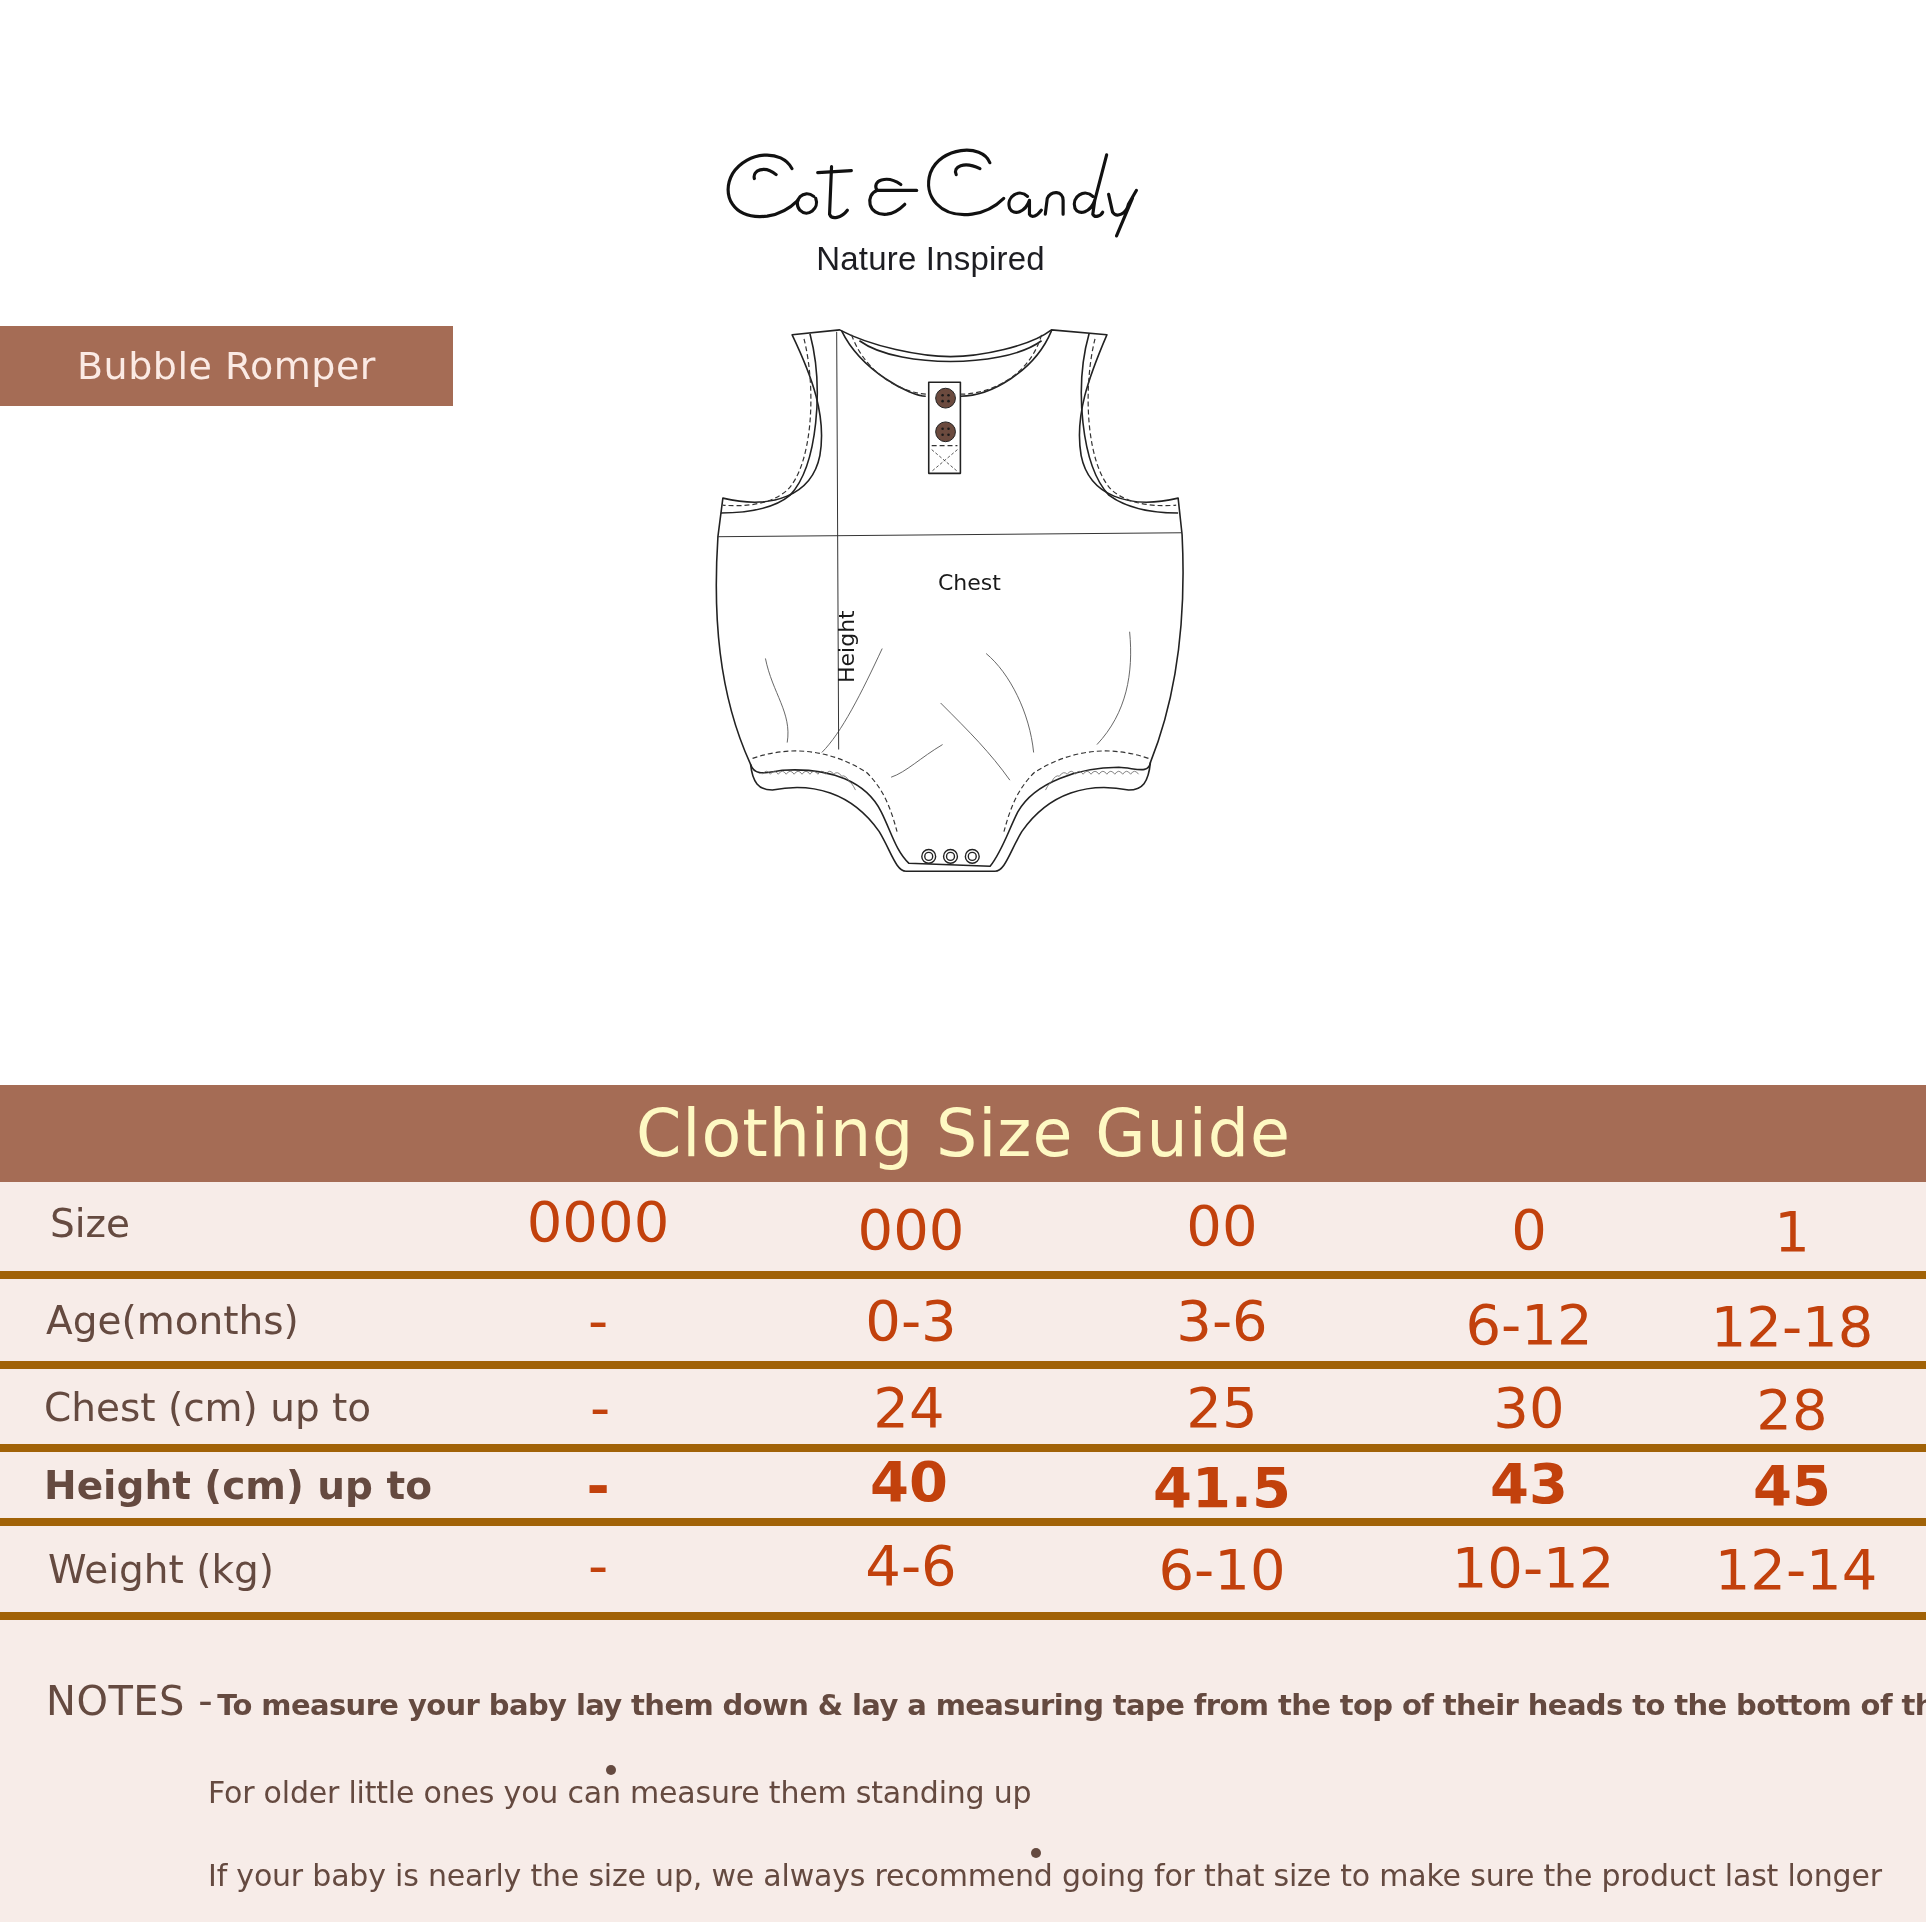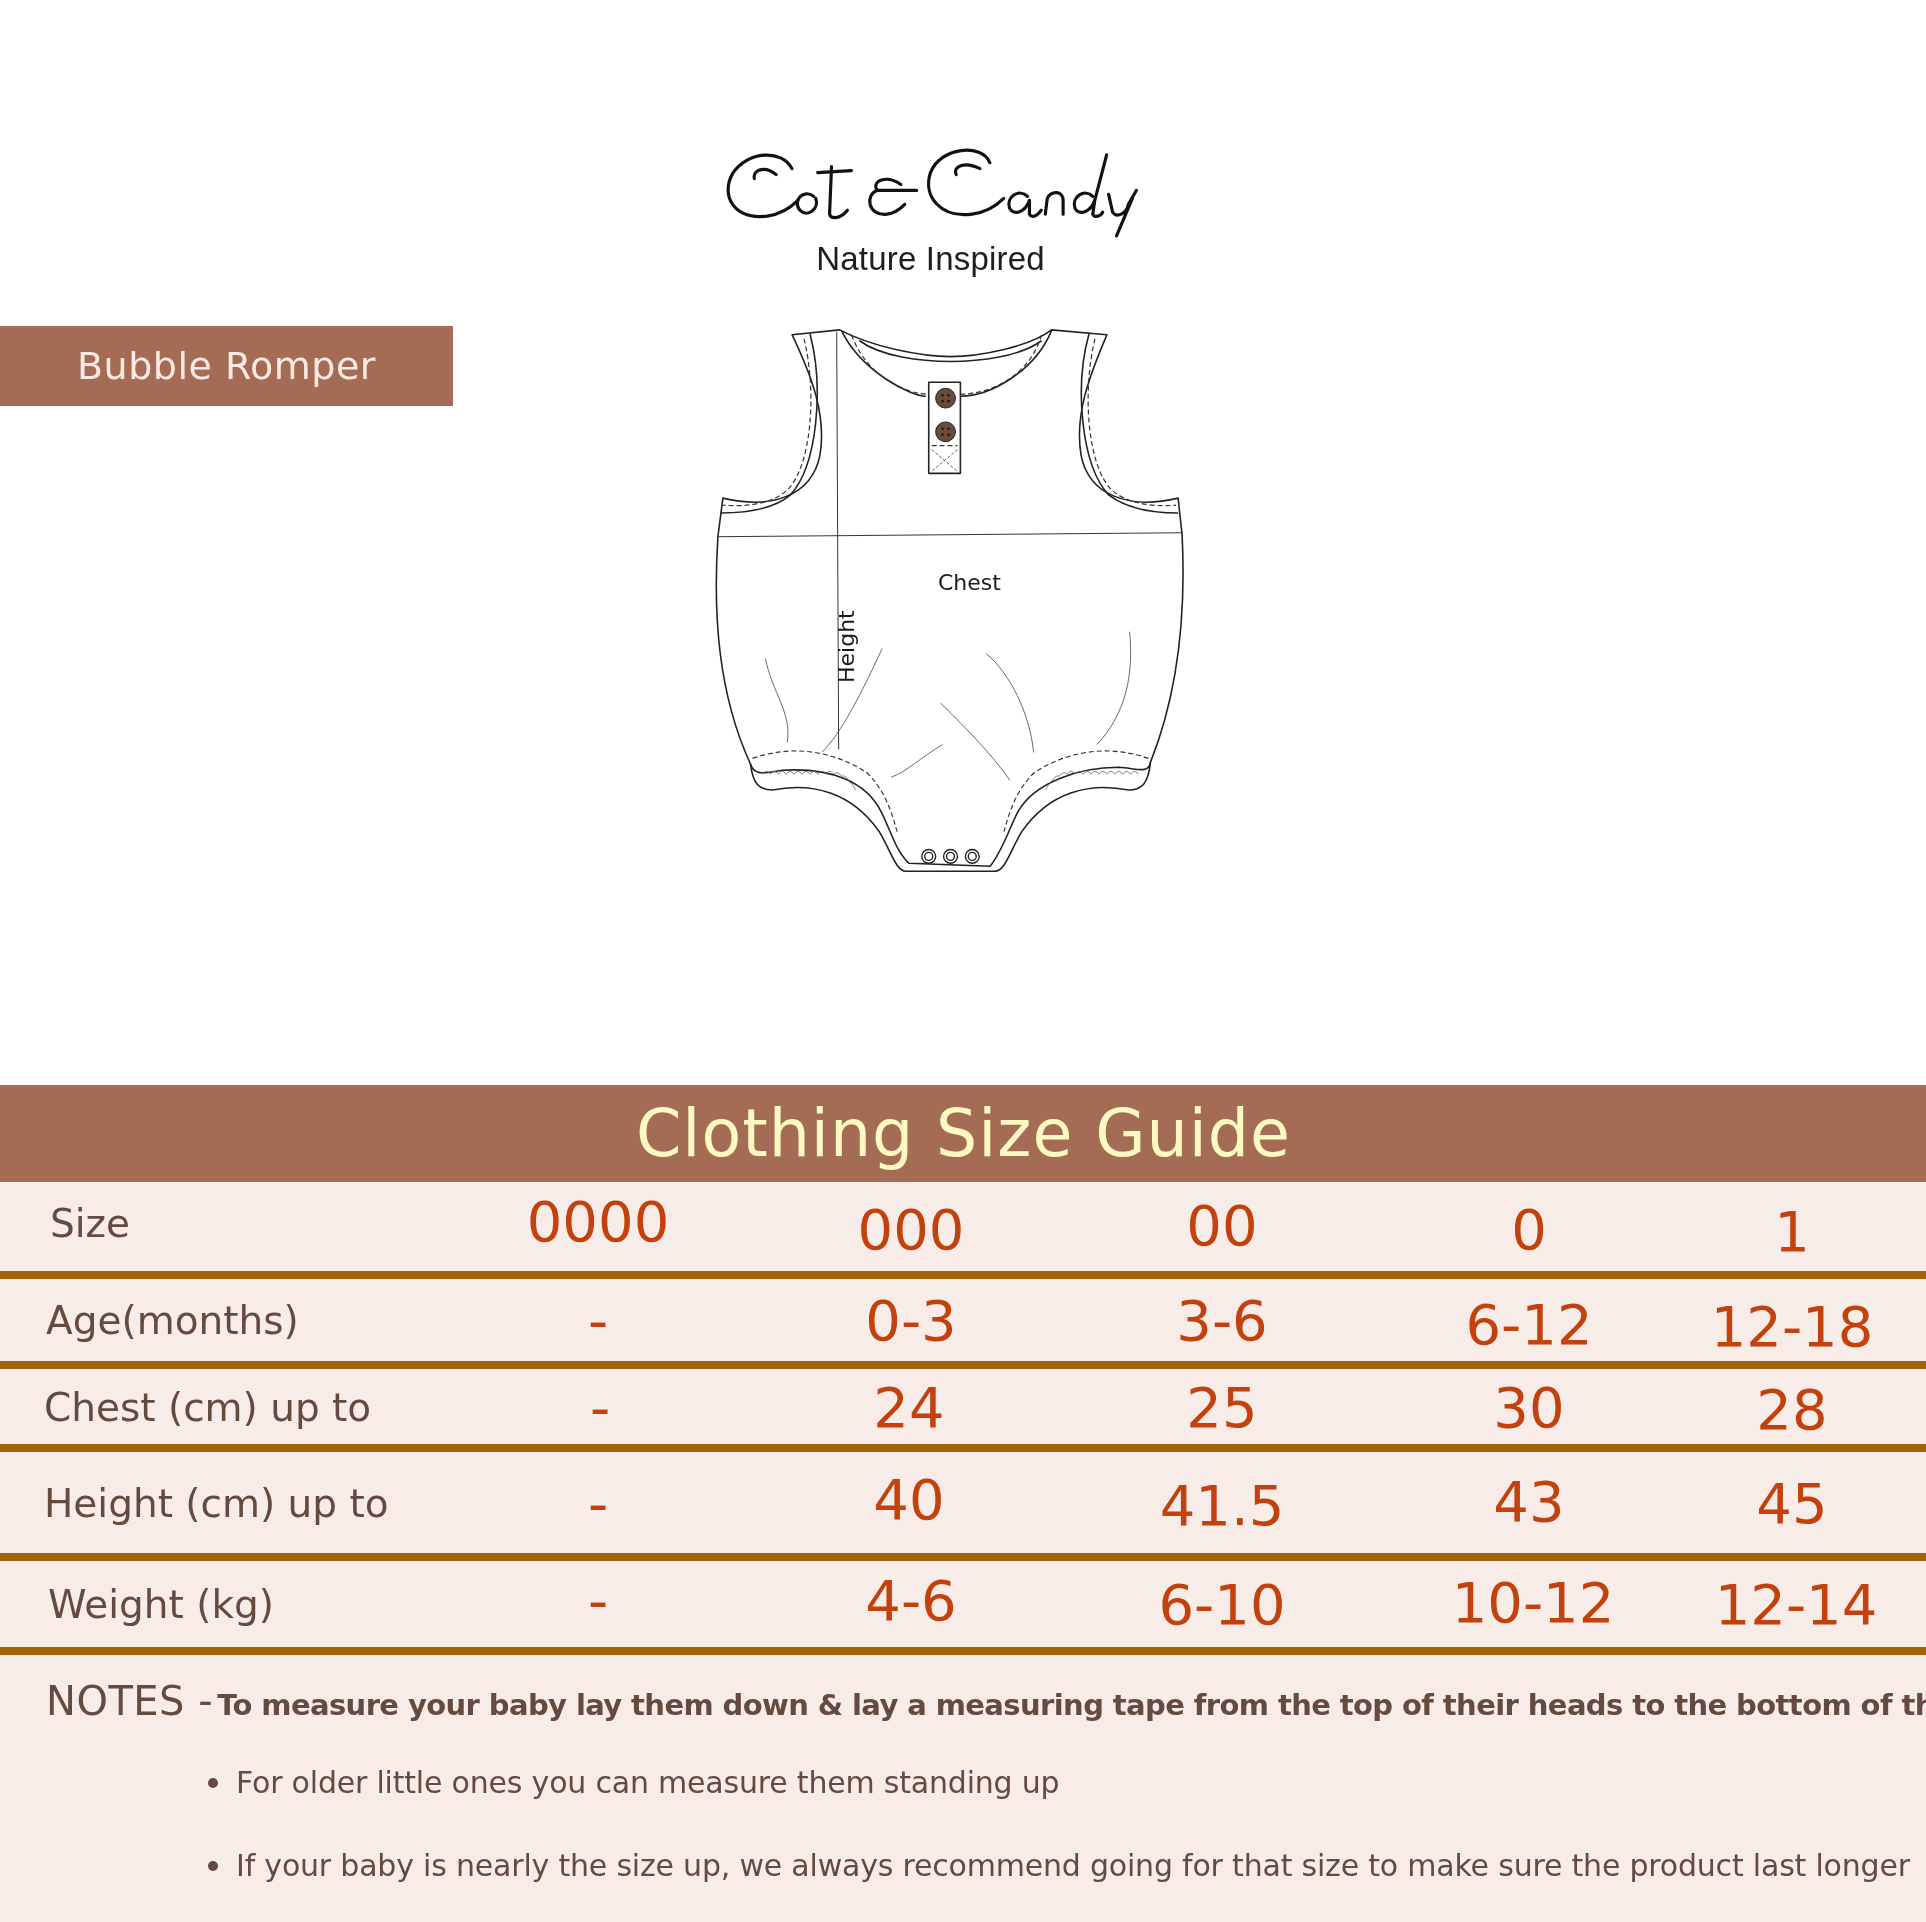--- a/index.html
+++ b/index.html
@@ -65,21 +65,21 @@
     color: #654a40; font-family: "DejaVu Sans", sans-serif;
   }
   .notes-line {
     position: absolute; left: 46px; top: 30px; white-space: nowrap;
     display: flex; align-items: baseline;
   }
   .notes-label { font-size: 40px; letter-spacing: 0.5px; }
   .notes-lead { font-size: 29px; font-weight: bold; margin-left: 4px; letter-spacing: -0.6px; }
   .bullet {
     position: absolute; left: 208px; white-space: nowrap; font-size: 30px;
-    display: flex; align-items: center; letter-spacing: -0.2px;
+    display: flex; align-items: center; letter-spacing: -0.2px; flex-direction: column;
   }
   .bullet-dot {
     width: 10px; height: 10px; border-radius: 50%; background: #654a40;
     margin-right: 18px; display: inline-block;
   }
 </style>
 </head>
 <body>
 
 <div class="logo">
@@ -223,21 +223,21 @@
       <span class="tcell" style="left:1792px; margin-top:6px;">12-18</span>
     </div>
     <div class="trow" style="height:83px;">
       <span class="tlabel" style="left:44px;">Chest (cm) up to</span>
       <span class="tcell" style="left:600px;">-</span>
       <span class="tcell" style="left:909px;">24</span>
       <span class="tcell" style="left:1222px;">25</span>
       <span class="tcell" style="left:1529px;">30</span>
       <span class="tcell" style="left:1792px; margin-top:2px;">28</span>
     </div>
-    <div class="trow" style="height:109px;">
+    <div class="trow" style="height:74px;font-weight:bold;">
       <span class="tlabel" style="left:44px;">Height (cm) up to</span>
       <span class="tcell" style="left:598px;">-</span>
       <span class="tcell" style="left:909px; margin-top:-4px;">40</span>
       <span class="tcell" style="left:1222px; margin-top:2px;">41.5</span>
       <span class="tcell" style="left:1529px; margin-top:-2px;">43</span>
       <span class="tcell" style="left:1792px;">45</span>
     </div>
     <div class="trow" style="height:94px;text-align:center;">
       <span class="tlabel" style="left:48px;">Weight (kg)</span>
       <span class="tcell" style="left:598px; margin-top:-4px;">-</span>

